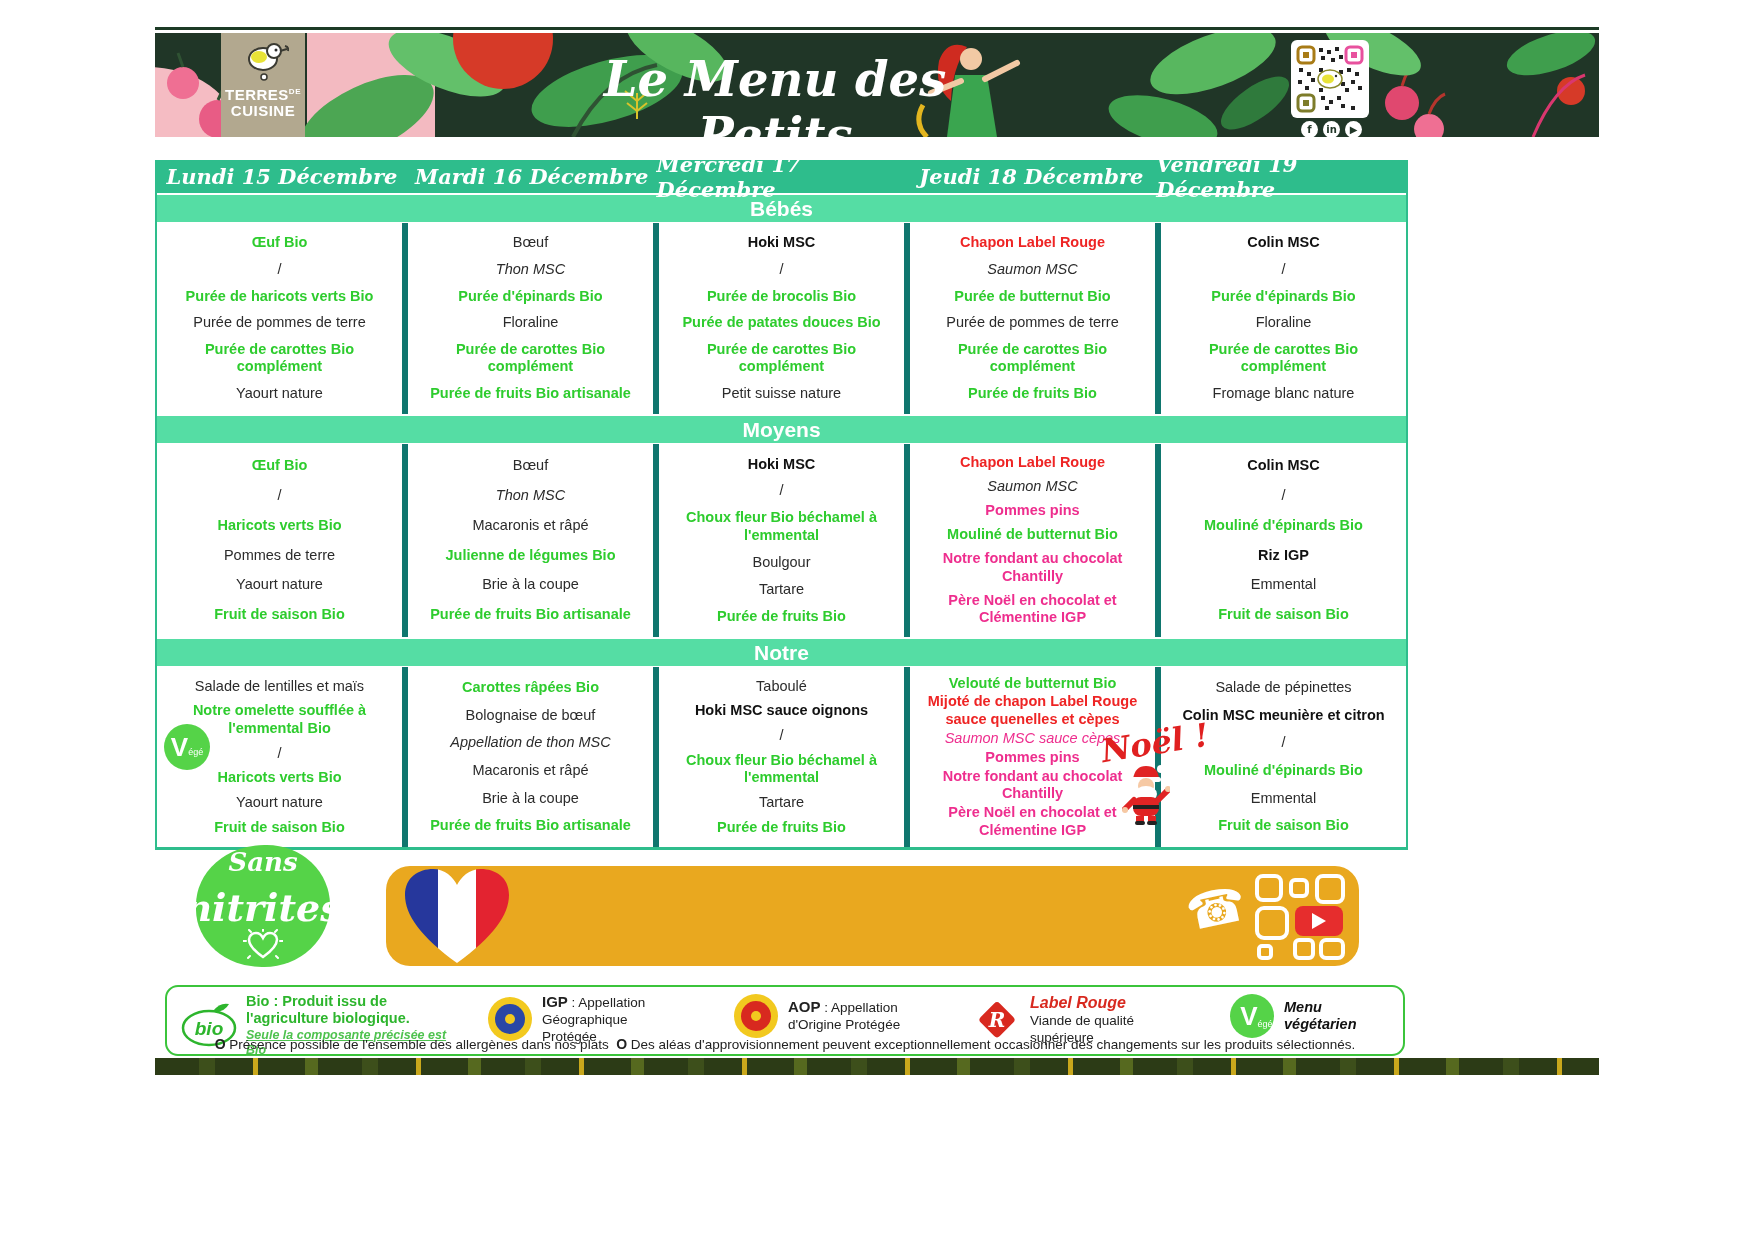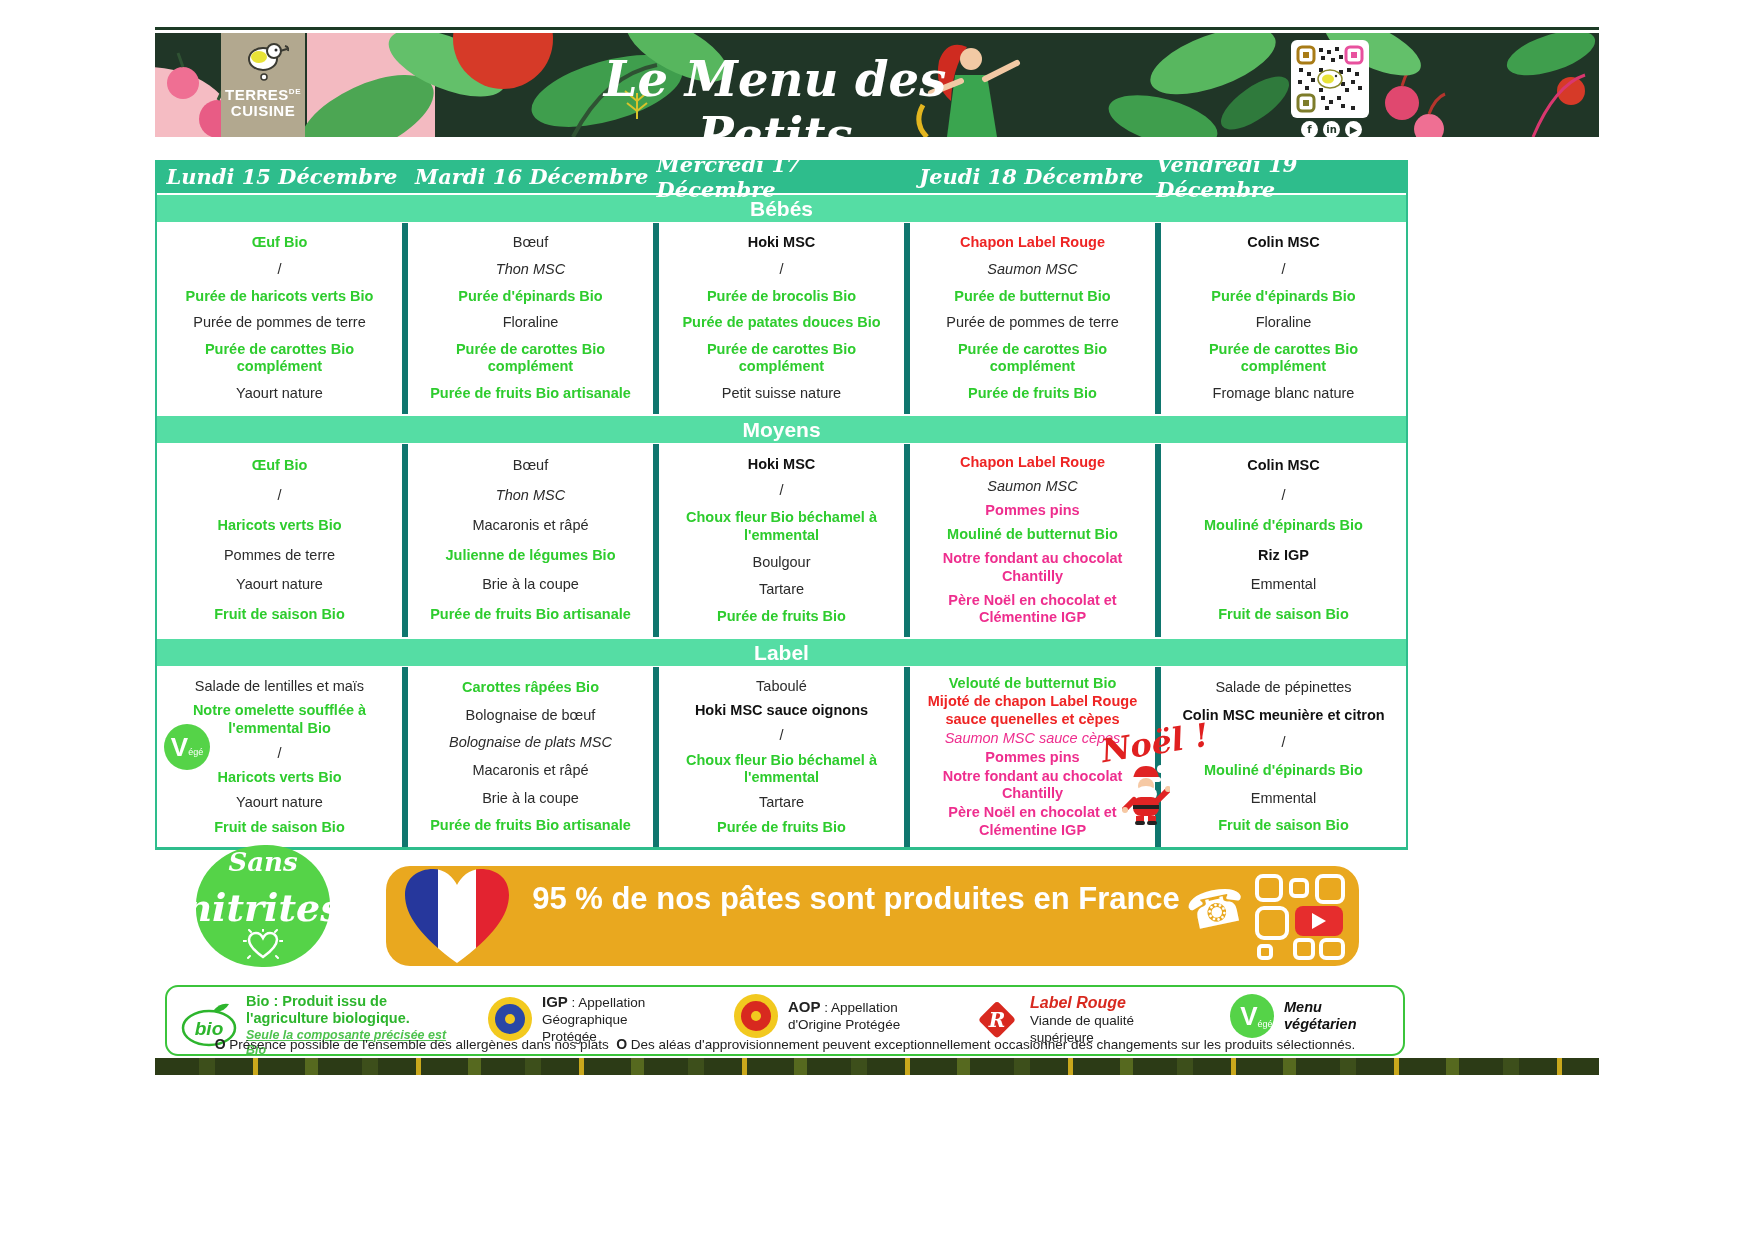--- a/index.html
+++ b/index.html
@@ -290,34 +290,34 @@
         </div>
         <div class="menu-cell">
           <div class="item s-bold">Colin MSC</div>
           <div class="item s-plain">/</div>
           <div class="item s-green">Mouliné d'épinards Bio</div>
           <div class="item s-bold">Riz IGP</div>
           <div class="item s-plain">Emmental</div>
           <div class="item s-green">Fruit de saison Bio</div>
         </div>
       </div>
-      <div class="section-band">Label</div>
+      <div class="section-band">Notre</div>
       <div class="menu-row row-2">
         <div class="menu-cell">
           <div class="item s-plain">Salade de lentilles et maïs</div>
           <div class="item s-green">Notre omelette soufflée à l'emmental Bio</div>
           <div class="item s-plain">/</div>
           <div class="item s-green">Haricots verts Bio</div>
           <div class="item s-plain">Yaourt nature</div>
           <div class="item s-green">Fruit de saison Bio</div>
         </div>
         <div class="menu-cell">
           <div class="item s-green">Carottes râpées Bio</div>
           <div class="item s-plain">Bolognaise de bœuf</div>
-          <div class="item s-italic">Bolognaise de plats MSC</div>
+          <div class="item s-italic">Appellation de thon MSC</div>
           <div class="item s-plain">Macaronis et râpé</div>
           <div class="item s-plain">Brie à la coupe</div>
           <div class="item s-green">Purée de fruits Bio artisanale</div>
         </div>
         <div class="menu-cell">
           <div class="item s-plain">Taboulé</div>
           <div class="item s-bold">Hoki MSC sauce oignons</div>
           <div class="item s-plain">/</div>
           <div class="item s-green">Choux fleur Bio béchamel à l'emmental</div>
           <div class="item s-plain">Tartare</div>
@@ -382,21 +382,20 @@
             <path d="M57 95 C21 69 5 47 5 27 C5 9 19 1 33 1 C45 1 53 9 57 17 C61 9 69 1 81 1 C95 1 109 9 109 27 C109 47 93 69 57 95 Z"></path>
           </clipPath>
         </defs>
       <g clip-path="url(#hc)">
         <rect x="0" y="0" width="38" height="98" fill="#26379c"></rect>
         <rect x="38" y="0" width="38" height="98" fill="#ffffff"></rect>
         <rect x="76" y="0" width="38" height="98" fill="#e32330"></rect>
       </g>
     </svg>
     <div class="pasta-text">
-      <div class="l1">95 % de nos pâtes sont produites en France</div>
     </div>
     <div class="phone-icon">☎</div>
     <svg class="qr-deco" width="94" height="86" viewBox="0 0 94 86">
       <g fill="none" stroke="#fff" stroke-width="4">
         <rect x="3" y="2" width="24" height="24" rx="6"></rect>
         <rect x="37" y="6" width="16" height="16" rx="4"></rect>
         <rect x="63" y="2" width="26" height="26" rx="6"></rect>
         <rect x="3" y="34" width="30" height="30" rx="7"></rect>
         <rect x="5" y="72" width="12" height="12" rx="3"></rect>
         <rect x="41" y="66" width="18" height="18" rx="4"></rect>

